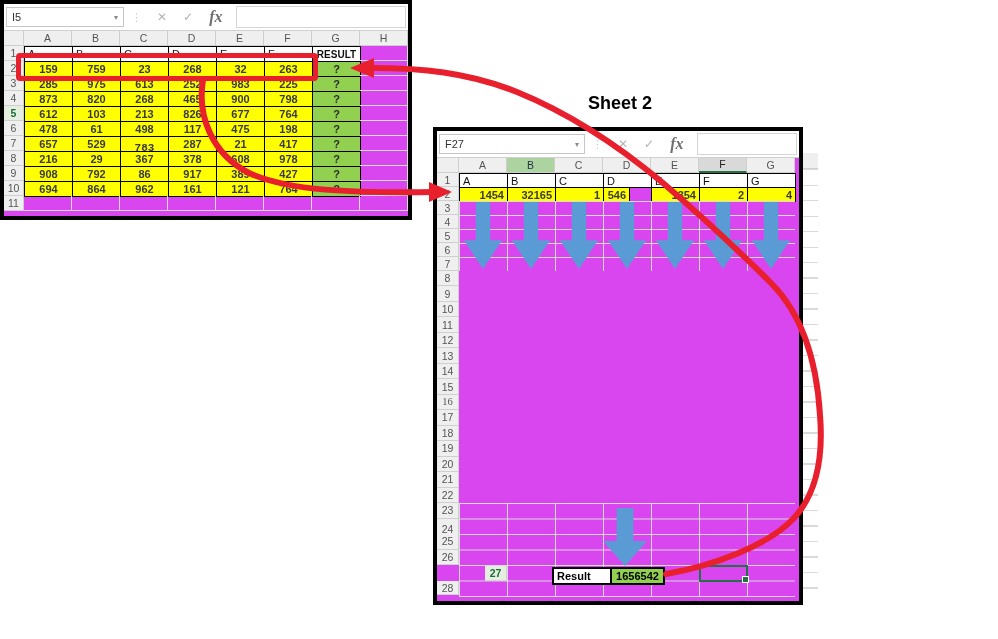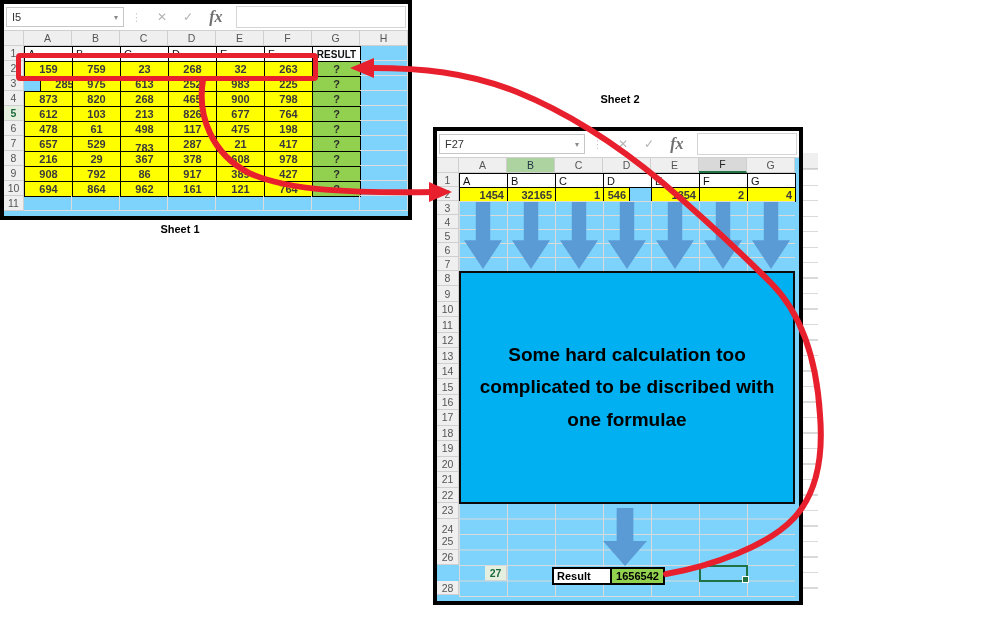--- a/index.html
+++ b/index.html
@@ -1,18 +1,18 @@
 <!DOCTYPE html>
 <html style="--yellow: #FFFF00; --green: #92D050; --cyan: #00B0F0; --ablue: #5B9BD5; --red: #E8202E; --hdrgreen: #ACD3A0; --hdrgray: #D9D9D9; --selgreen: #217346;"><head>
 <meta charset="utf-8">
 <style>
   html,body{margin:0;padding:0;background:#fff;}
   #stage{position:relative;width:998px;height:639px;background:#fff;overflow:hidden;
          font-family:"Liberation Sans",sans-serif;}
-  .win{position:absolute;border:4px solid #000;background:#7dd3fc;overflow:hidden;box-sizing:border-box;}
+  .win{position:absolute;border:4px solid #000;background:#d946ef;overflow:hidden;box-sizing:border-box;}
   .layer{position:absolute;left:0;top:0;right:0;bottom:0;}
   .tbar{position:absolute;left:0;top:0;right:0;height:26px;background:#fff;
         border-bottom:1px solid #d0d0d0;display:flex;align-items:center;z-index:5;}
   .nbox{height:20px;border:1px solid #c6c6c6;display:flex;align-items:center;
         justify-content:space-between;padding:0 5px;font-size:11px;color:#333;margin-left:2px;box-sizing:border-box;}
   .caret{color:#8a8a8a;font-size:8px;}
   .sep{color:#c9c9c9;font-size:11px;margin:0 7px;}
   .tico{color:#b3b3b3;font-size:12px;margin:0 8px;}
   .fx{font-family:"Liberation Serif",serif;font-style:italic;font-weight:700;color:#6f6f6f;margin:0 8px;}
   .fbar{flex:1;height:20px;border:1px solid #d5d5d5;margin-left:6px;margin-right:2px;background:#fff;font-size:11px;}
@@ -23,21 +23,21 @@
   .colsel-green{background:var(--hdrgreen);color:#234;}
   .colsel-gray{background:var(--hdrgray);border-bottom:2px solid var(--selgreen);color:#222;}
   .cellb{position:absolute;border:1px solid #000;box-sizing:border-box;font-size:11px;
         display:flex;align-items:center;background:#fff;color:#111;}
   .fieldh{padding-left:3px;}
   .resulth{justify-content:center;font-weight:700;font-size:10px;}
   .ycell{background:var(--yellow);justify-content:center;font-weight:700;color:#3a3a3a;}
   .yr{justify-content:flex-end;padding-right:3px;}
   .gcell{background:var(--green);justify-content:center;font-weight:700;color:#2c2c2c;}
   .gridcell{position:absolute;border-right:1px solid #dcdcdc;border-bottom:1px solid #dcdcdc;box-sizing:border-box;}
-  .slabel{position:absolute;font-weight:700;font-size:11px;text-align:center;color:#000;}
+  .slabel{position:absolute;font-weight:700;font-size:18px;text-align:center;color:#000;}
   .arrow{position:absolute;background:var(--ablue);
         clip-path:polygon(31% 0,69% 0,69% 57%,100% 57%,50% 100%,0 57%,31% 57%);z-index:3;}
   #calcbox{position:absolute;left:22px;top:140px;width:336px;height:233px;background:var(--cyan);
         border:2px solid #0a0a0a;box-sizing:border-box;display:flex;align-items:center;justify-content:center;
         text-align:center;font-weight:700;font-size:19px;line-height:1.7;padding:0 14px;z-index:4;color:#000;}
   #resultbox{position:absolute;left:115px;top:436px;width:60px;height:18px;border:2px solid #000;
         background:#fff;box-sizing:border-box;font-size:11px;font-weight:700;display:flex;
         align-items:center;padding-left:3px;z-index:4;}
   #resultval{position:absolute;left:173px;top:436px;width:55px;height:18px;border:2px solid #000;
         background:var(--green);box-sizing:border-box;font-size:11px;font-weight:700;display:flex;
@@ -106,21 +106,21 @@
         <div class="cellb resulth" style="left: 308px; top: 42px; width: 49px; height: 16px; position: absolute;">RESULT</div>
         <div class="gridcell" style="left: 356px; top: 42px; width: 48px; height: 15px; position: absolute;"></div>
         <div class="cellb ycell" style="left: 20px; top: 57px; width: 49px; height: 16px; position: absolute;">159</div>
         <div class="cellb ycell" style="left: 68px; top: 57px; width: 49px; height: 16px; position: absolute;">759</div>
         <div class="cellb ycell" style="left: 116px; top: 57px; width: 49px; height: 16px; position: absolute;">23</div>
         <div class="cellb ycell" style="left: 164px; top: 57px; width: 49px; height: 16px; position: absolute;">268</div>
         <div class="cellb ycell" style="left: 212px; top: 57px; width: 49px; height: 16px; position: absolute;">32</div>
         <div class="cellb ycell" style="left: 260px; top: 57px; width: 49px; height: 16px; position: absolute;">263</div>
         <div class="cellb gcell" style="left: 308px; top: 57px; width: 49px; height: 16px; position: absolute;">?</div>
         <div class="gridcell" style="left: 356px; top: 57px; width: 48px; height: 15px; position: absolute;"></div>
-        <div class="cellb ycell" style="left: 20px; top: 72px; width: 49px; height: 16px; position: absolute; margin-left: 16px;">285</div>
+        <div class="cellb ycell" style="left: 20px; top: 72px; width: 49px; height: 16px; position: absolute;">285</div>
         <div class="cellb ycell" style="left: 68px; top: 72px; width: 49px; height: 16px; position: absolute;">975</div>
         <div class="cellb ycell" style="left: 116px; top: 72px; width: 49px; height: 16px; position: absolute;">613</div>
         <div class="cellb ycell" style="left: 164px; top: 72px; width: 49px; height: 16px; position: absolute;">252</div>
         <div class="cellb ycell" style="left: 212px; top: 72px; width: 49px; height: 16px; position: absolute;">983</div>
         <div class="cellb ycell" style="left: 260px; top: 72px; width: 49px; height: 16px; position: absolute;">225</div>
         <div class="cellb gcell" style="left: 308px; top: 72px; width: 49px; height: 16px; position: absolute;">?</div>
         <div class="gridcell" style="left: 356px; top: 72px; width: 48px; height: 15px; position: absolute;"></div>
         <div class="cellb ycell" style="left: 20px; top: 87px; width: 49px; height: 16px; position: absolute;">873</div>
         <div class="cellb ycell" style="left: 68px; top: 87px; width: 49px; height: 16px; position: absolute;">820</div>
         <div class="cellb ycell" style="left: 116px; top: 87px; width: 49px; height: 16px; position: absolute;">268</div>
@@ -140,21 +140,21 @@
         <div class="cellb ycell" style="left: 20px; top: 117px; width: 49px; height: 16px; position: absolute;">478</div>
         <div class="cellb ycell" style="left: 68px; top: 117px; width: 49px; height: 16px; position: absolute;">61</div>
         <div class="cellb ycell" style="left: 116px; top: 117px; width: 49px; height: 16px; position: absolute;">498</div>
         <div class="cellb ycell" style="left: 164px; top: 117px; width: 49px; height: 16px; position: absolute;">117</div>
         <div class="cellb ycell" style="left: 212px; top: 117px; width: 49px; height: 16px; position: absolute;">475</div>
         <div class="cellb ycell" style="left: 260px; top: 117px; width: 49px; height: 16px; position: absolute;">198</div>
         <div class="cellb gcell" style="left: 308px; top: 117px; width: 49px; height: 16px; position: absolute;">?</div>
         <div class="gridcell" style="left: 356px; top: 117px; width: 48px; height: 15px; position: absolute;"></div>
         <div class="cellb ycell" style="left: 20px; top: 132px; width: 49px; height: 16px; position: absolute;">657</div>
         <div class="cellb ycell" style="left: 68px; top: 132px; width: 49px; height: 16px; position: absolute;">529</div>
-        <div class="cellb ycell" style="left: 116px; top: 132px; width: 49px; height: 24px; position: absolute;">783</div>
+        <div class="cellb ycell" style="left: 116px; top: 132px; width: 49px; height: 24px; position: absolute; font-family: Liberation Mono, monospace;">783</div>
         <div class="cellb ycell" style="left: 164px; top: 132px; width: 49px; height: 16px; position: absolute;">287</div>
         <div class="cellb ycell" style="left: 212px; top: 132px; width: 49px; height: 16px; position: absolute;">21</div>
         <div class="cellb ycell" style="left: 260px; top: 132px; width: 49px; height: 16px; position: absolute;">417</div>
         <div class="cellb gcell" style="left: 308px; top: 132px; width: 49px; height: 16px; position: absolute;">?</div>
         <div class="gridcell" style="left: 356px; top: 132px; width: 48px; height: 15px; position: absolute;"></div>
         <div class="cellb ycell" style="left: 20px; top: 147px; width: 49px; height: 16px; position: absolute;">216</div>
         <div class="cellb ycell" style="left: 68px; top: 147px; width: 49px; height: 16px; position: absolute;">29</div>
         <div class="cellb ycell" style="left: 116px; top: 147px; width: 49px; height: 16px; position: absolute;">367</div>
         <div class="cellb ycell" style="left: 164px; top: 147px; width: 49px; height: 16px; position: absolute;">378</div>
         <div class="cellb ycell" style="left: 212px; top: 147px; width: 49px; height: 16px; position: absolute;">608</div>
@@ -180,21 +180,20 @@
         <div class="gridcell" style="left: 20px; top: 192px; width: 48px; height: 15px; position: absolute;"></div>
         <div class="gridcell" style="left: 68px; top: 192px; width: 48px; height: 15px; position: absolute;"></div>
         <div class="gridcell" style="left: 116px; top: 192px; width: 48px; height: 15px; position: absolute;"></div>
         <div class="gridcell" style="left: 164px; top: 192px; width: 48px; height: 15px; position: absolute;"></div>
         <div class="gridcell" style="left: 212px; top: 192px; width: 48px; height: 15px; position: absolute;"></div>
         <div class="gridcell" style="left: 260px; top: 192px; width: 48px; height: 15px; position: absolute;"></div>
         <div class="gridcell" style="left: 308px; top: 192px; width: 48px; height: 15px; position: absolute;"></div>
         <div class="gridcell" style="left: 356px; top: 192px; width: 48px; height: 15px; position: absolute;"></div>
       </div>
   </div>
-  <div class="slabel" style="left:95px;top:223px;width:170px;">Sheet 1</div>
 
   <div id="redrect"></div>
 
   <div class="slabel" style="left:540px;top:93px;width:160px;">Sheet 2</div>
   <div class="win" id="s2" style="left:433px;top:127px;width:370px;height:478px;">
     <div class="tbar">
       <div class="nbox" style="width:146px;">
         <span>F27</span>
         <span class="caret">▾</span>
       </div>
@@ -221,21 +220,21 @@
         <div class="rowh" style="left: 0px; top: 112px; width: 22px; height: 14px; position: absolute;">6</div>
         <div class="rowh" style="left: 0px; top: 126px; width: 22px; height: 14px; position: absolute;">7</div>
         <div class="rowh" style="left: 0px; top: 140px; width: 22px; height: 15.47px; position: absolute;">8</div>
         <div class="rowh" style="left: 0px; top: 155.47px; width: 22px; height: 15.47px; position: absolute;">9</div>
         <div class="rowh" style="left: 0px; top: 170.94px; width: 22px; height: 15.47px; position: absolute;">10</div>
         <div class="rowh" style="left: 0px; top: 186.41px; width: 22px; height: 15.47px; position: absolute;">11</div>
         <div class="rowh" style="left: 0px; top: 201.88px; width: 22px; height: 15.47px; position: absolute;">12</div>
         <div class="rowh" style="left: 0px; top: 217.35px; width: 22px; height: 15.47px; position: absolute;">13</div>
         <div class="rowh" style="left: 0px; top: 232.82px; width: 22px; height: 15.47px; position: absolute;">14</div>
         <div class="rowh" style="left: 0px; top: 248.29px; width: 22px; height: 15.47px; position: absolute;">15</div>
-        <div class="rowh" style="left: 0px; top: 263.76px; width: 22px; height: 15.47px; position: absolute;">16</div>
+        <div class="rowh" style="left: 0px; top: 263.76px; width: 22px; height: 15.47px; position: absolute; font-family: Liberation Serif, serif;">16</div>
         <div class="rowh" style="left: 0px; top: 279.23px; width: 22px; height: 15.47px; position: absolute;">17</div>
         <div class="rowh" style="left: 0px; top: 294.7px; width: 22px; height: 15.47px; position: absolute;">18</div>
         <div class="rowh" style="left: 0px; top: 310.17px; width: 22px; height: 15.47px; position: absolute;">19</div>
         <div class="rowh" style="left: 0px; top: 325.64px; width: 22px; height: 15.47px; position: absolute;">20</div>
         <div class="rowh" style="left: 0px; top: 341.11px; width: 22px; height: 15.47px; position: absolute;">21</div>
         <div class="rowh" style="left: 0px; top: 356.58px; width: 22px; height: 15.47px; position: absolute;">22</div>
         <div class="rowh" style="left: 0px; top: 372.05px; width: 22px; height: 15.5px; position: absolute;">23</div>
         <div class="rowh" style="left: 0px; top: 387.55px; width: 22px; height: 21px; position: absolute;">24</div>
         <div class="rowh" style="left: 0px; top: 403.05px; width: 22px; height: 15.5px; position: absolute;">25</div>
         <div class="rowh" style="left: 0px; top: 418.55px; width: 22px; height: 15.5px; position: absolute;">26</div>
@@ -259,21 +258,20 @@
         <div class="region" style="left: 22px; top: 372.05px; width: 336px; height: 94px; position: absolute; background-size: 48px 15.5px;"></div>
         <div class="arrow" style="left: 27px; top: 71px; width: 38px; height: 67px; position: absolute;"></div>
         <div class="arrow" style="left: 75px; top: 71px; width: 38px; height: 67px; position: absolute;"></div>
         <div class="arrow" style="left: 123px; top: 71px; width: 38px; height: 67px; position: absolute;"></div>
         <div class="arrow" style="left: 171px; top: 71px; width: 38px; height: 67px; position: absolute;"></div>
         <div class="arrow" style="left: 219px; top: 71px; width: 38px; height: 67px; position: absolute;"></div>
         <div class="arrow" style="left: 267px; top: 71px; width: 38px; height: 67px; position: absolute;"></div>
         <div class="arrow" style="left: 315px; top: 71px; width: 38px; height: 67px; position: absolute;"></div>
         <div class="arrow" style="left: 166px; top: 377px; width: 44px; height: 58px; position: absolute;"></div>
       </div>
-    <div id="calcbox">Some hard calculation too complicated to be discribed with one formulae</div>
     <div id="resultbox">Result</div>
     <div id="resultval">1656542</div>
     <div id="selcell">
       <div class="handle"></div>
     </div>
   </div>
 
   <div id="sliver-head"></div>
   <div id="sliver-grid"></div>
 

